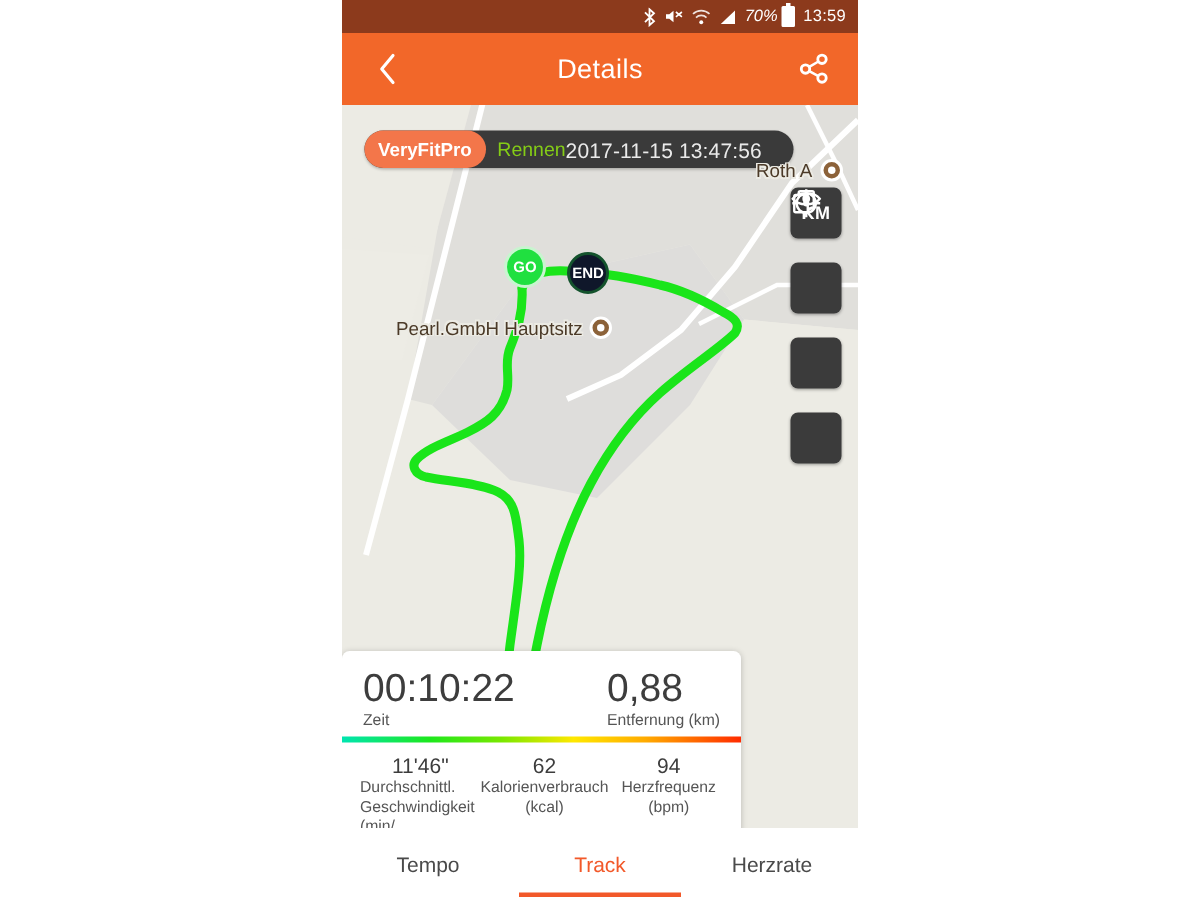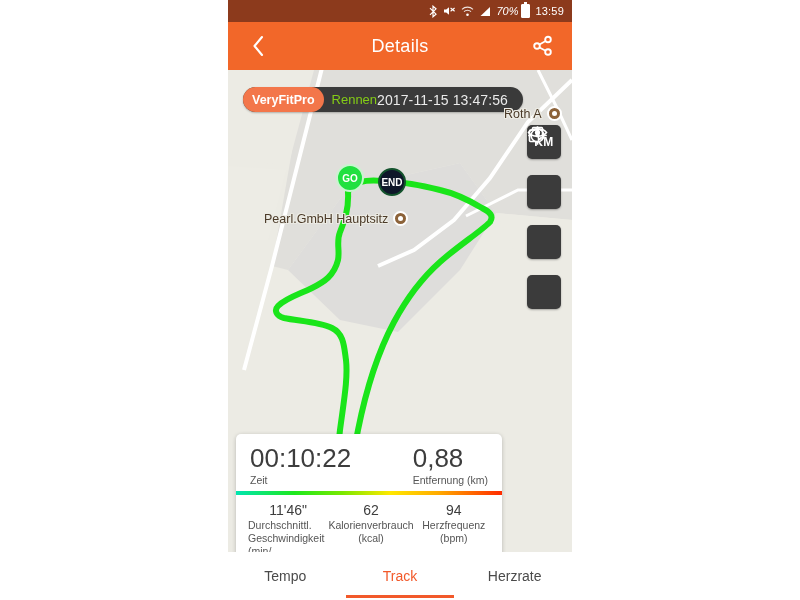--- a/index.html
+++ b/index.html
@@ -47,21 +47,21 @@
     display:flex;align-items:center;justify-content:center;cursor:pointer;
   }
   
   .map{
     position:relative;width:344px;height:486px;background:#ecebe4;overflow:hidden;
   }
   .map svg{position:absolute;left:0;top:0;}
   .badge{
     position:absolute;left:15px;top:17px;height:25px;
     background:#3a3a3a;border-radius:13px;display:flex;align-items:center;
-    padding-right:15px;box-shadow:0 1px 2px rgba(0,0,0,.25);
+    padding-right:21px;box-shadow:0 1px 2px rgba(0,0,0,.25);
   }
   .badge .brand{
     background:#f3764a;color:#ffffff;border-radius:13px;height:25px;
     display:flex;align-items:center;padding:0 9px;font-size:12.5px;
     font-weight:bold;box-sizing:border-box;
   }
   .badge .sport{color:#84cc16;font-size:13px;margin-left:8px;}
   .badge .stamp{color:#eaeaea;font-size:14px;letter-spacing:.1px;}
   .poi{
     position:absolute;display:flex;align-items:center;
@@ -101,21 +101,21 @@
     letter-spacing:-.5px;opacity:.85;
   }
   .gwm span:nth-child(1){color:#4285f4;}
   .gwm span:nth-child(2){color:#ea4335;}
   .gwm span:nth-child(3){color:#fbbc05;}
   .gwm span:nth-child(4){color:#4285f4;}
   .gwm span:nth-child(5){color:#34a853;}
   .gwm span:nth-child(6){color:#ea4335;}
   
   .statscard{
-    position:absolute;left:8px;top:434px;width:266px;
+    position:absolute;left:0;top:434px;width:266px;
     background:#ffffff;border-radius:5px;box-shadow:0 1px 4px rgba(0,0,0,.22);
     overflow:hidden;
   }
   .row-top{display:flex;justify-content:space-between;padding:9px 14px 5px 14px;}
   .stat-big{font-size:26px;color:#3d3d3d;line-height:30px;}
   .stat-cap{font-size:10.5px;color:#555555;margin-top:1px;}
   .col-right{text-align:left;}
   .gradbar{
     height:4px;width:100%;
     background:linear-gradient(to right,#00e5b0 0%,#1de81d 22%,#7ae800 40%,

